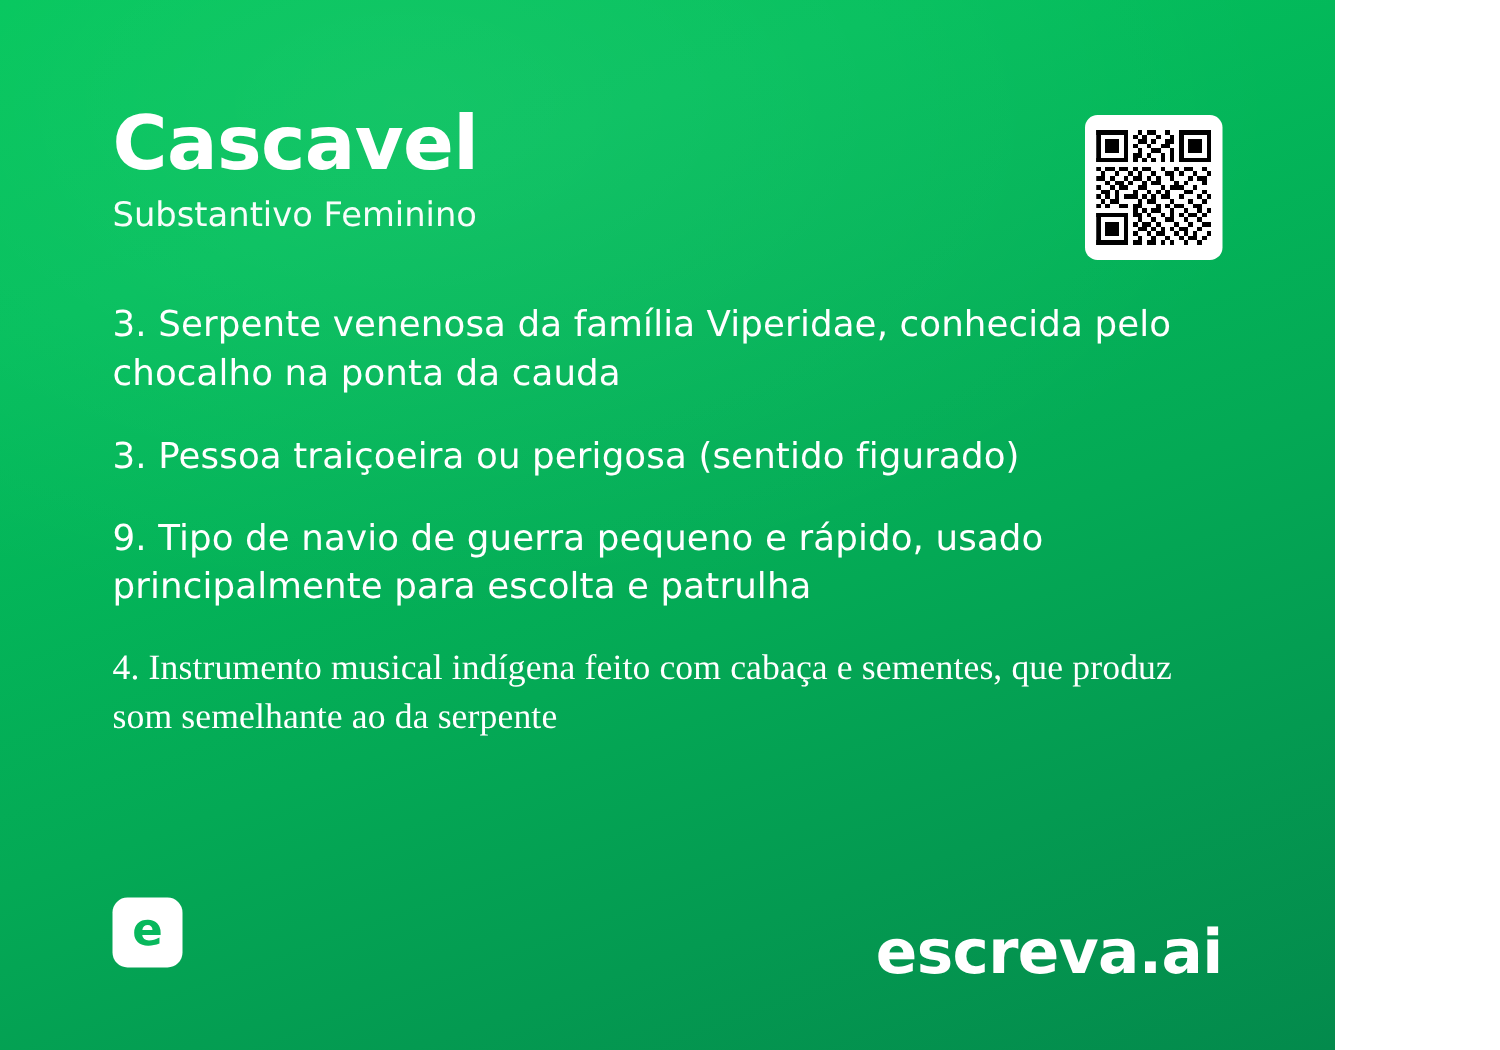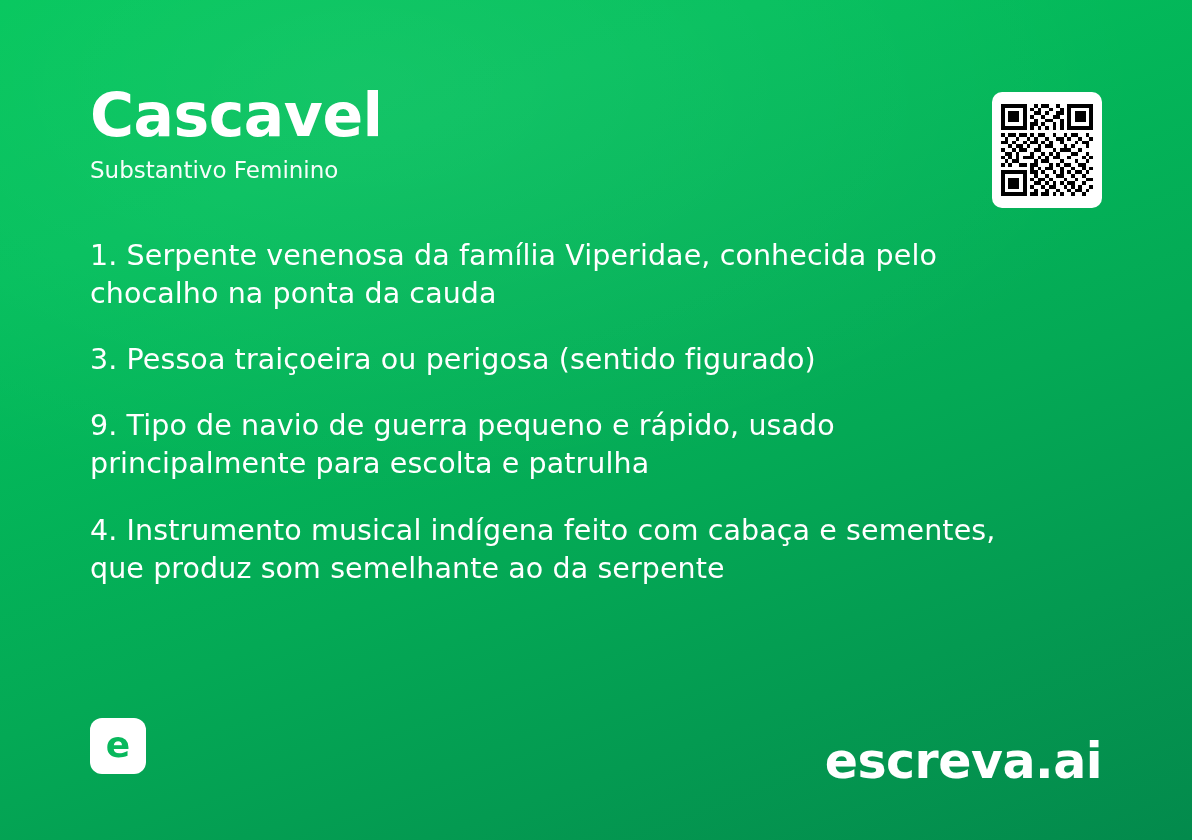--- a/index.html
+++ b/index.html
@@ -8,21 +8,21 @@
   }
   body {
     width: 1200px;
     height: 840px;
     overflow: hidden;
     font-family: "DejaVu Sans", sans-serif;
   }
 
   .card {
     position: relative;
-    width: 1192px;
+    width: 1068px;
     height: 840px;
     box-sizing: border-box;
     background: linear-gradient(160deg, #00c65a 0%, #03bf5c 22%, #04a955 58%, #049a51 78%, #038a4c 100%);
     overflow: hidden;
   }
 
   
   .card::after {
     content: "";
     position: absolute;
@@ -41,21 +41,21 @@
     color: #ffffff;
     font-size: 60px;
     font-weight: 700;
     letter-spacing: -0.5px;
     line-height: 1.05;
     margin: 0 0 10px 0;
   }
 
   .word-class {
     color: #ffffff;
-    font-size: 23px;
+    font-size: 27px;
     font-weight: 400;
     line-height: 1.2;
     margin: 0;
     opacity: 0.97;
   }
 
   .definitions {
     margin-top: 52px;
     max-width: 960px;
   }
@@ -63,20 +63,21 @@
   .definition {
     color: #ffffff;
     font-size: 28.5px;
     line-height: 1.34;
     margin: 0 0 28px 0;
     font-weight: 400;
     letter-spacing: 0.1px;
   }
   .definition:last-child {
     margin-bottom: 0;
+    font-family: Liberation Serif, serif;
   }
 
   
   .qr-wrap {
     position: absolute;
     top: 92px;
     right: 90px;
     width: 110px;
     height: 116px;
     background: #ffffff;
@@ -337,21 +338,21 @@
           <rect x="22" y="24" width="1" height="1"></rect>
       </g>
     </svg>
   </div>
 
   <div class="content">
     <h1 class="word-title">Cascavel</h1>
     <p class="word-class">Substantivo Feminino</p>
 
     <div class="definitions">
-      <p class="definition">1. Serpente venenosa da família Viperidae, conhecida pelo chocalho na ponta da cauda</p>
+      <p class="definition">3. Serpente venenosa da família Viperidae, conhecida pelo chocalho na ponta da cauda</p>
       <p class="definition">3. Pessoa traiçoeira ou perigosa (sentido figurado)</p>
       <p class="definition">9. Tipo de navio de guerra pequeno e rápido, usado principalmente para escolta e patrulha</p>
       <p class="definition">4. Instrumento musical indígena feito com cabaça e sementes, que produz som semelhante ao da serpente</p>
     </div>
   </div>
 
   <div class="footer">
     <div class="logo-mark">
       <span>e</span>
     </div>

